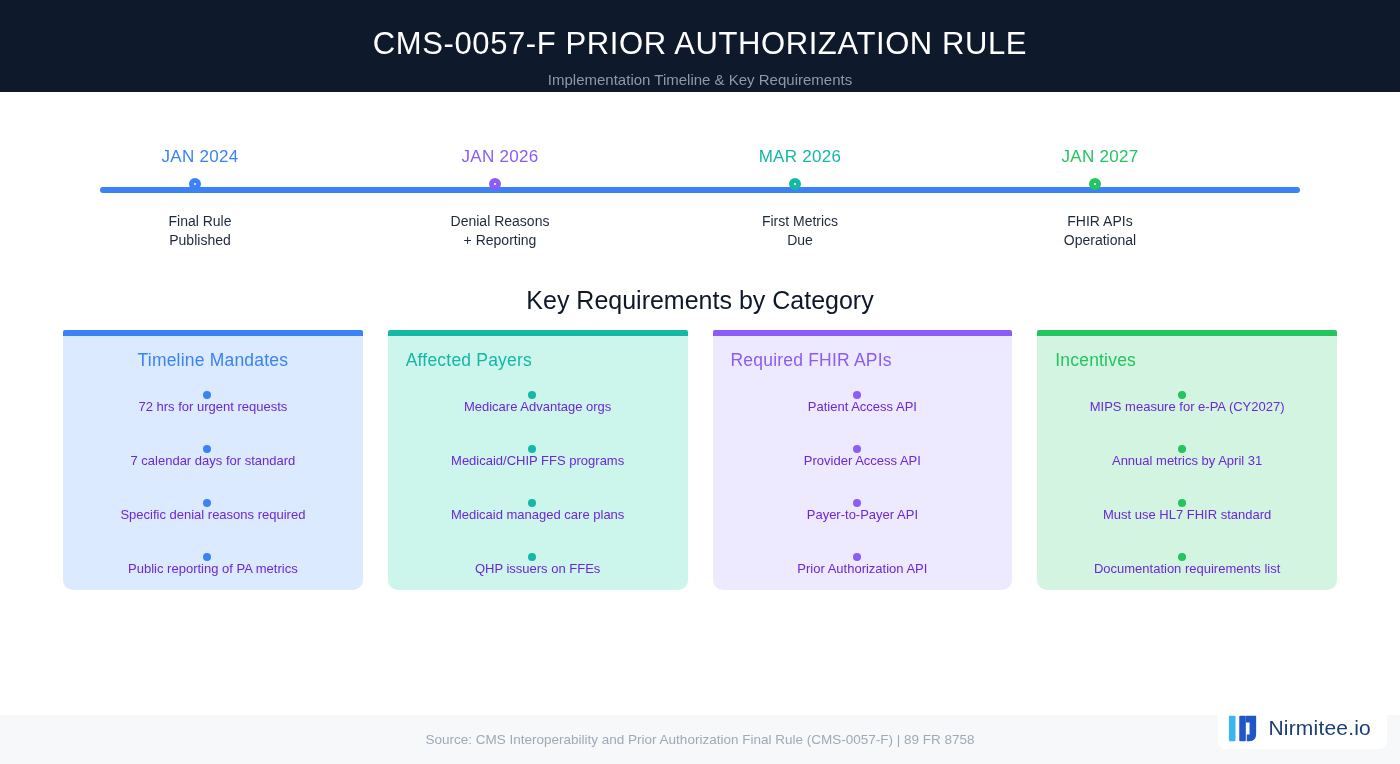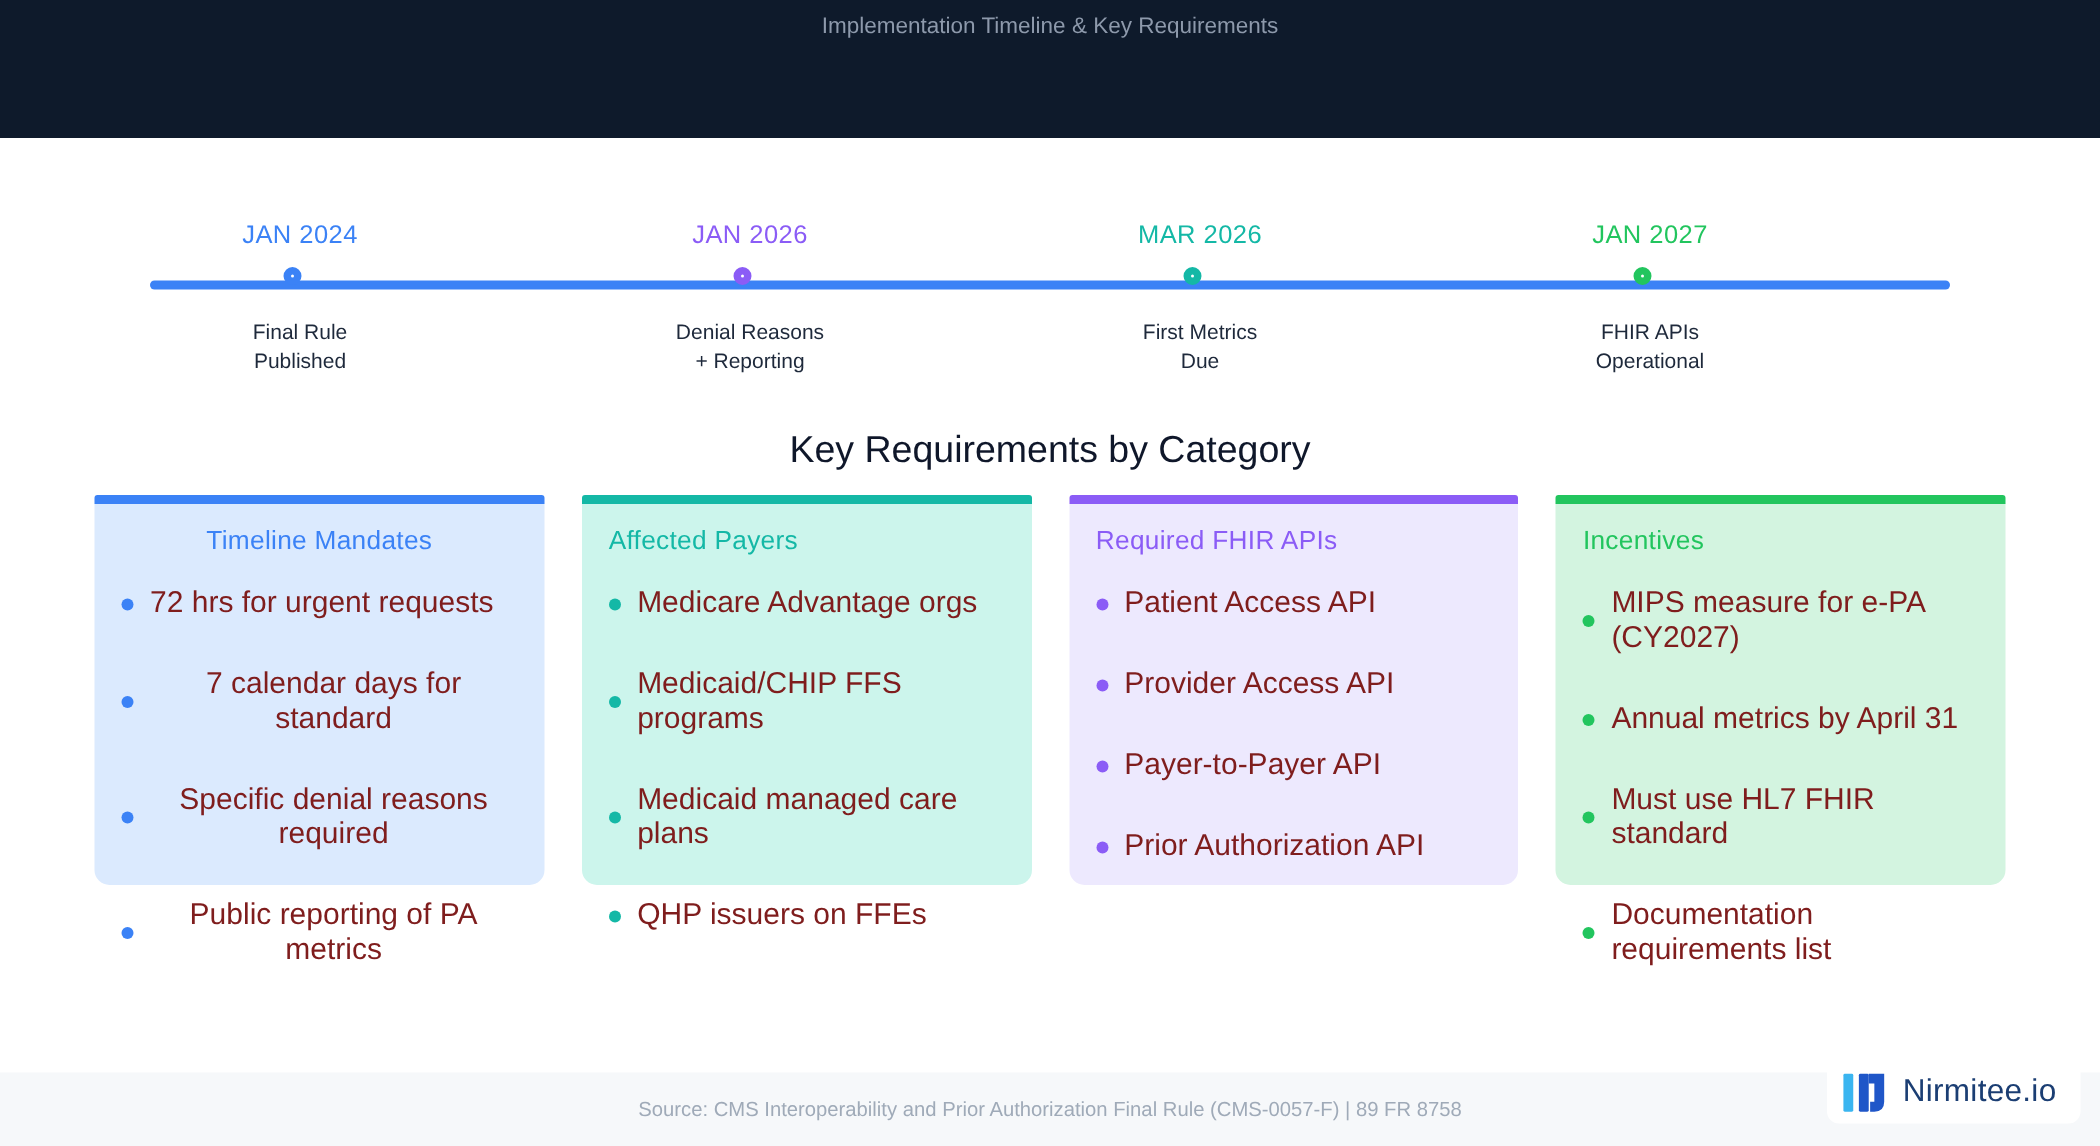--- a/index.html
+++ b/index.html
@@ -67,21 +67,21 @@
   .card-body {
     height: 254px; border-radius: 0 0 10px 10px;
     padding: 14px 18px 0 18px;
   }
   .card-body h3 {
     margin: 0; font-size: 17.5px; font-weight: 500; letter-spacing: 0.2px;
   }
   .item {
     display: flex; align-items: center;
     margin-top: 31px;
-    font-size: 20px; color: #7f1d1d;
+    font-size: 13px; color: #6d28d9; flex-direction: column;
   }
   .item:first-of-type { margin-top: 20px; }
   .dot {
     width: 8px; height: 8px; border-radius: 50%;
     margin-right: 11px; flex: none;
   }
 
   
   .footer {
     position: absolute; left: 0; right: 0; bottom: 0; height: 49px;
@@ -97,20 +97,21 @@
     padding: 6px 16px 6px 10px;
     display: flex; align-items: center; gap: 10px;
   }
   .logo-mark { width: 30px; height: 30px; display: block; }
   .logo-text { font-size: 21px; font-weight: 400; color: #1b3e73; letter-spacing: 0.2px; }
 </style>
 </head>
 <body>
 
 <div class="header" style="background-color: rgb(14, 26, 43);">
+  <h1>CMS-0057-F PRIOR AUTHORIZATION RULE</h1>
   <div class="subtitle">Implementation Timeline &amp; Key Requirements</div>
 </div>
 
 <div class="timeline">
   <div class="timeline-line" style="background-color: rgb(59, 130, 246);"></div>
 
   <div class="milestone" style="left:100px">
     <div class="date" style="color: rgb(59, 130, 246);">JAN 2024</div>
     <div class="marker" style="border-color: rgb(59, 130, 246);"></div>
     <div class="label">Final Rule

